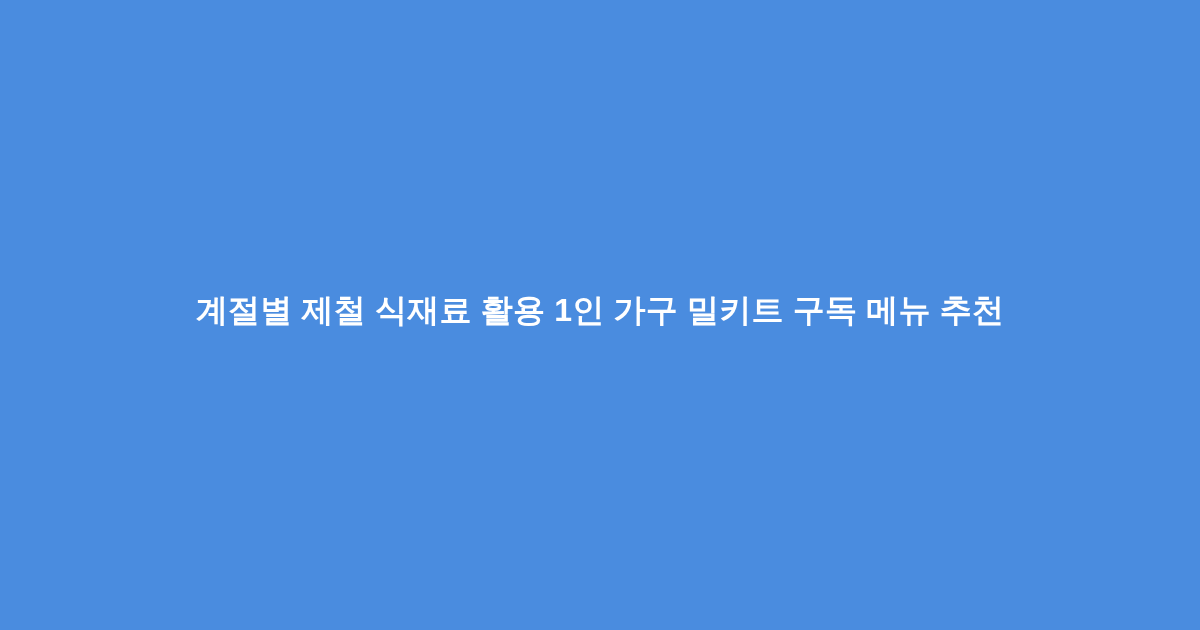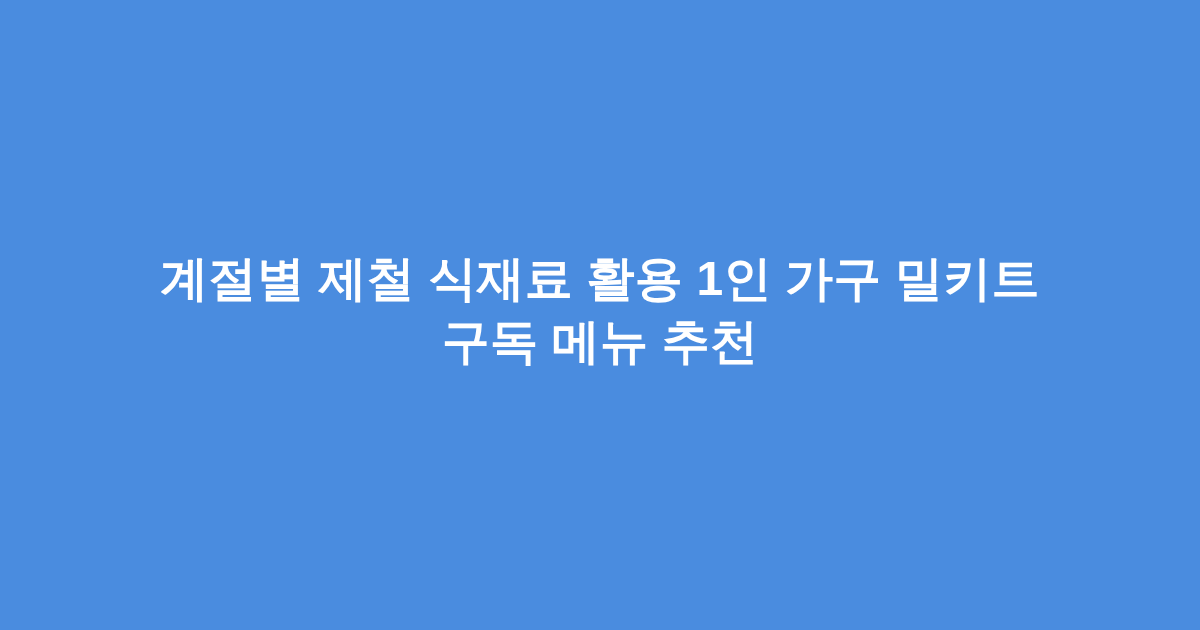--- a/index.html
+++ b/index.html
@@ -40,21 +40,21 @@
     text-align: center;
     
     transform: translateY(-5px);
   }
 
   
   .og-title {
     margin: 0;
     color: #ffffff;
     font-family: "Liberation Sans", "DejaVu Sans", sans-serif;
-    font-size: 48px;
+    font-size: 32px;
     font-weight: 700;
     line-height: 63px;
     letter-spacing: 0.2px;
     word-break: keep-all;
     text-align: center;
     white-space: normal;
     text-rendering: optimizeLegibility;
   }
 </style>
 </head>

